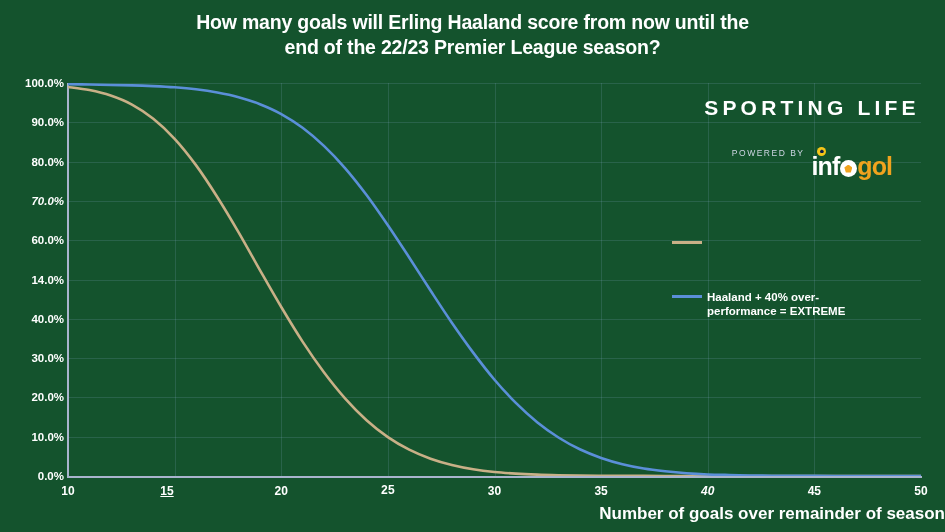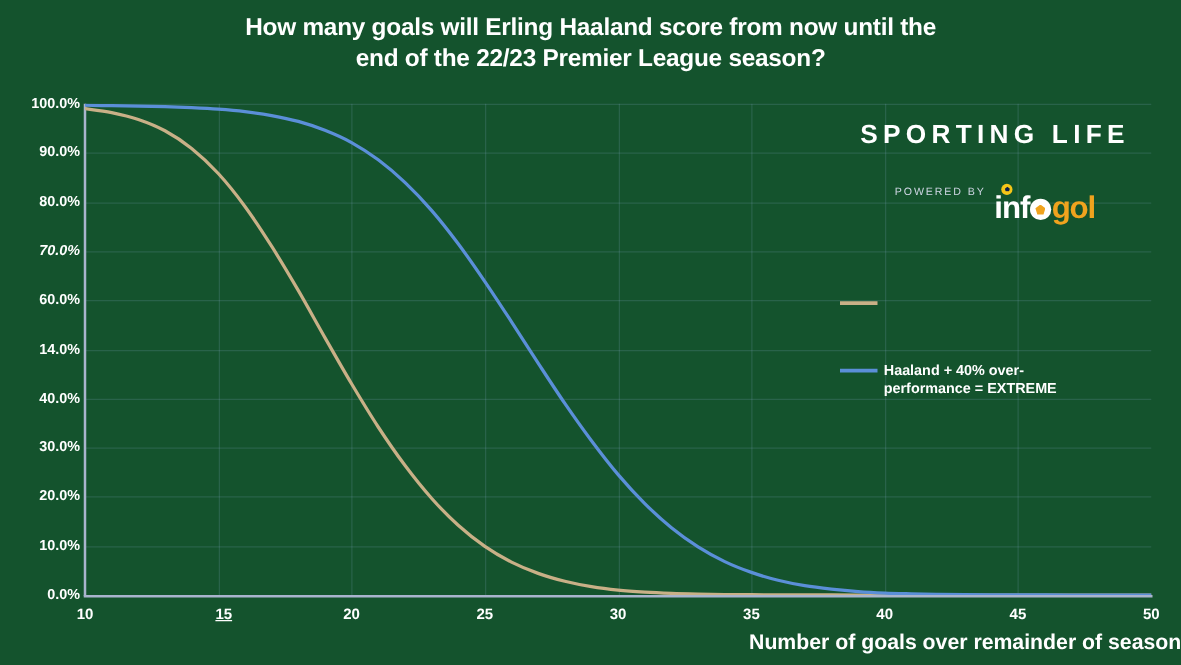--- a/index.html
+++ b/index.html
@@ -116,21 +116,21 @@
     position: absolute;
     left: 68px;
     top: 83px;
     width: 853px;
     height: 393px;
   }
 
   
   #branding {
     position: absolute;
-    left: 672px;
+    left: 688px;
     top: 96px;
     width: 248px;
     text-align: center;
   }
   #brand-sporting-life {
     color: #ffffff;
     font-size: 21px;
     font-weight: bold;
     letter-spacing: 4.2px;
     line-height: 24px;
@@ -296,21 +296,21 @@
       <div class="legend-item">
         <div class="legend-swatch" style="background: rgb(91, 143, 216);"></div>
         <div class="legend-label">Haaland + 40% over-
 performance = EXTREME</div>
       </div>
     </div>
 
   <div id="xlabel">Number of goals over remainder of season</div>
 
 <div class="xtick" style="left: 68px;">10</div>
-    <div class="xtick" style="left: 179px; text-decoration: underline;">15</div>
+    <div class="xtick" style="left: 167px; text-decoration: underline;">15</div>
     <div class="xtick" style="left: 281.25px;">20</div>
-    <div class="xtick" style="left: 387.875px;">25</div>
+    <div class="xtick" style="left: 387.875px; font-family: Liberation Mono, monospace;">25</div>
     <div class="xtick" style="left: 494.5px;">30</div>
     <div class="xtick" style="left: 601.125px;">35</div>
-    <div class="xtick" style="left: 707.75px;">40</div>
+    <div class="xtick" style="left: 707.75px; font-style: italic;">40</div>
     <div class="xtick" style="left: 814.375px;">45</div>
     <div class="xtick" style="left: 921px;">50</div>
   </div>
 
 </body></html>

